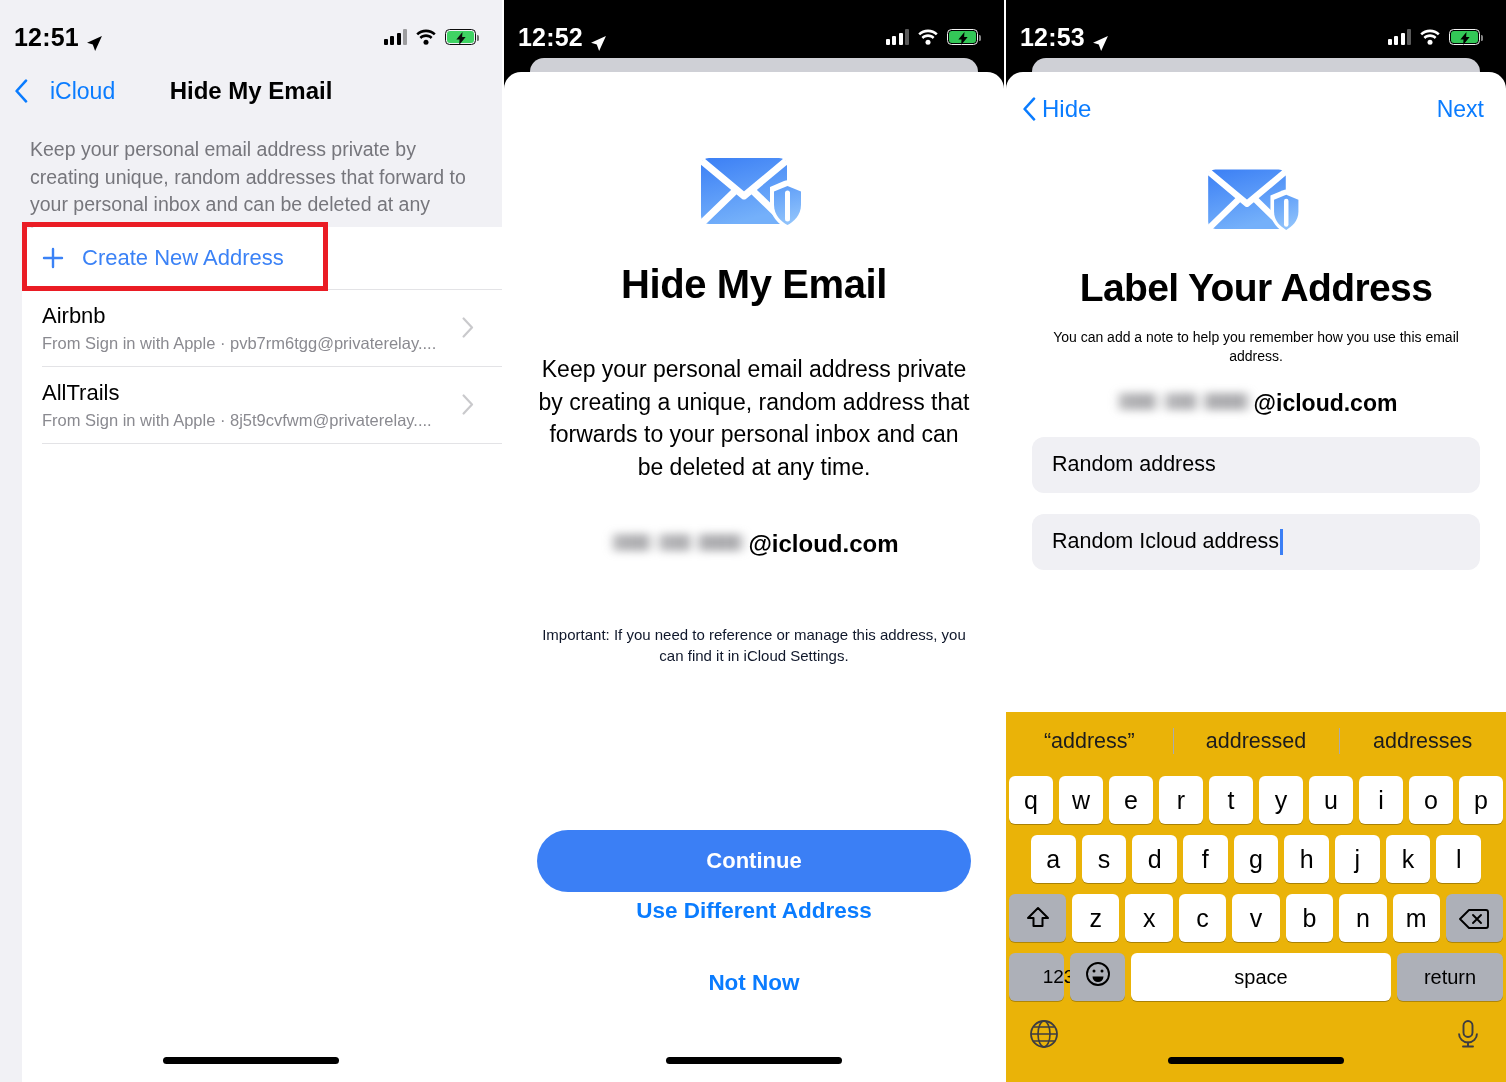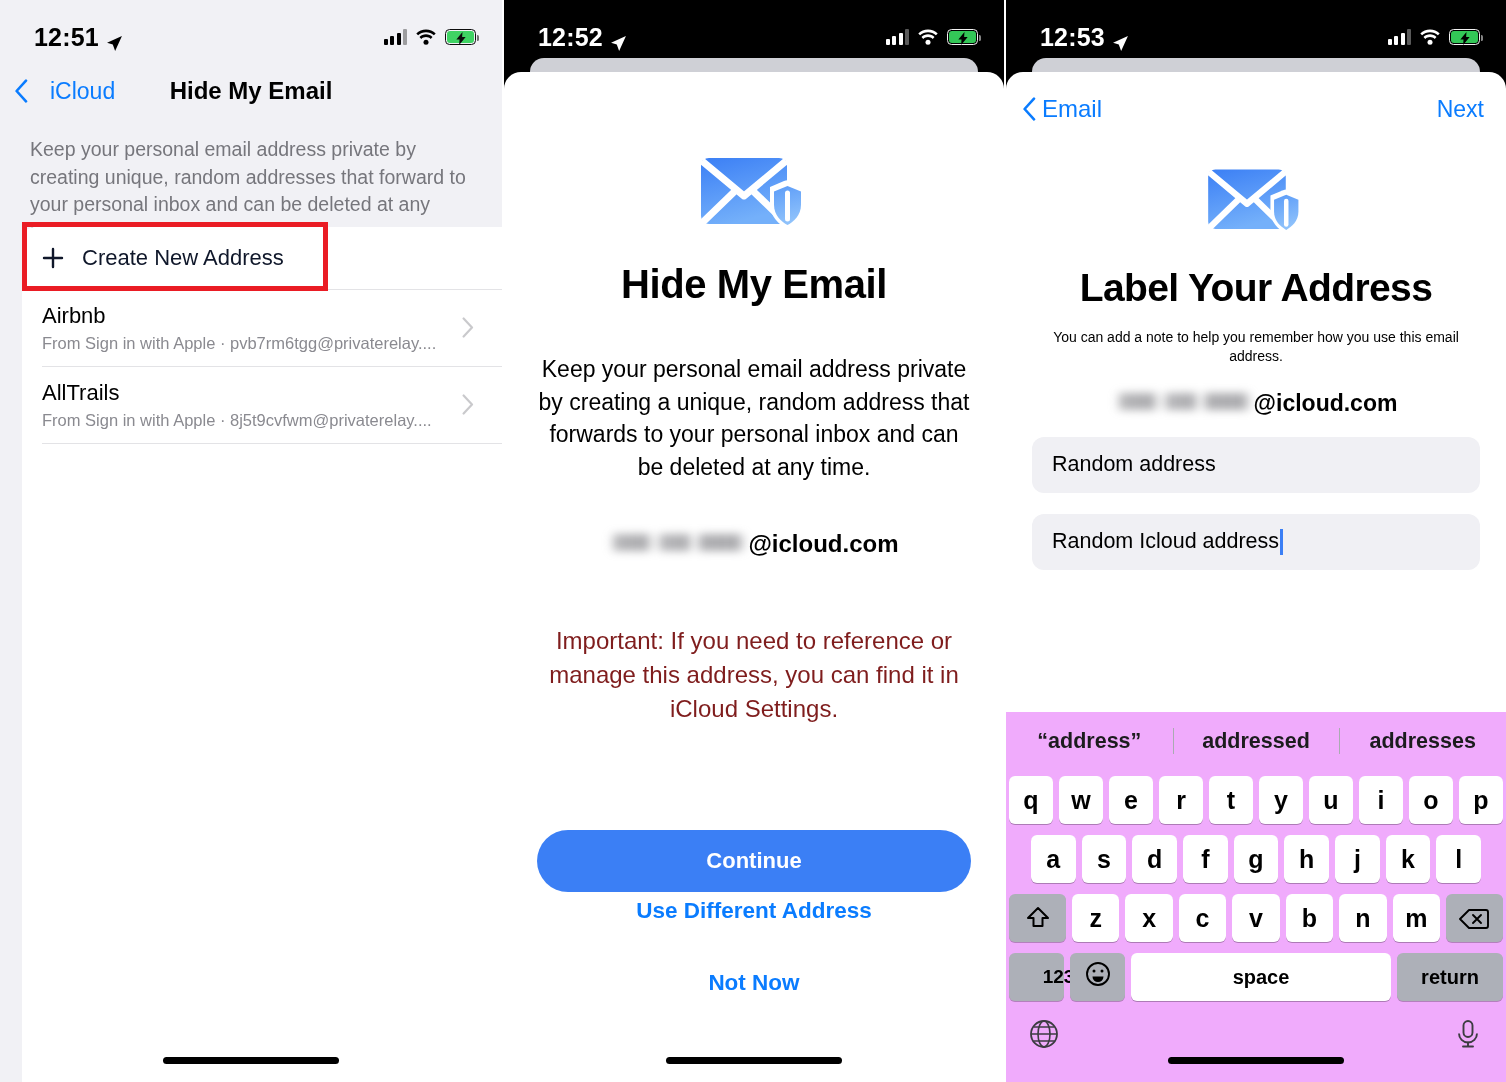--- a/index.html
+++ b/index.html
@@ -15,21 +15,21 @@
   .panel { position: relative; width: 502px; height: 1082px; overflow: hidden; }
   .panel.p1 { background: #f1f1f5; }
   .panel.p2, .panel.p3 { background: #000000; }
   .panel.p2 { border-left: 2px solid #ffffff; }
   .panel.p3 { border-left: 2px solid #ffffff; }
 
   
   .statusbar {
     position: absolute; top: 0; left: 0; right: 0; height: 62px;
     display: flex; align-items: center; justify-content: space-between;
-    padding: 12px 26px 0 34px;
+    padding: 12px 26px 0 14px;
     z-index: 40;
   }
   .sb-time {
     font-size: 25px; font-weight: bold; letter-spacing: .2px;
     display: flex; align-items: center; gap: 7px;
   }
   .p1 .sb-time, .p1 .sb-right { color: #000; }
   .p2 .sb-time, .p2 .sb-right, .p3 .sb-time, .p3 .sb-right { color: #fff; }
   .loc-arrow { display: inline-block; width: 17px; height: 17px; }
   .sb-right { display: flex; align-items: center; gap: 8px; }
@@ -72,21 +72,21 @@
   .blurb {
     position: absolute; top: 128px; left: 30px; right: 26px;
     font-size: 19.5px; line-height: 1.42; color: #76767c; margin-top: 8px;
   }
   .card {
     position: absolute; top: 227px; left: 22px; right: 0; bottom: 0;
     background: #fff; border-radius: 13px 0 0 0;
   }
   .row-create {
     height: 62px; display: flex; align-items: center; gap: 18px;
-    padding-left: 20px; color: #0f172a; font-size: 22px; cursor: pointer;
+    padding-left: 20px; color: #3b82f6; font-size: 22px; cursor: pointer;
   }
   .plus { width: 22px; height: 22px; flex: 0 0 auto; }
   .hr { height: 1px; background: #e3e3e6; margin-left: 20px; }
   .row-item {
     display: flex; align-items: center; padding: 11px 0 12px 20px;
     cursor: pointer; min-height: 76px;
   }
   .row-item .txt { flex: 1; min-width: 0; }
   .row-item .nm { font-size: 22px; color: #000; margin-bottom: 5px; }
   .row-item .sub {
@@ -132,21 +132,21 @@
   .blur-name {
     display: inline-block; height: 17px; width: 138px; margin-right: 1px;
     background: linear-gradient(90deg,
       rgba(120,120,125,.0) 0%, rgba(120,120,125,.55) 6%, rgba(120,120,125,.62) 26%,
       rgba(255,255,255,.0) 33%, rgba(120,120,125,.55) 40%, rgba(120,120,125,.6) 56%,
       rgba(255,255,255,.0) 62%, rgba(120,120,125,.6) 68%, rgba(120,120,125,.62) 92%,
       rgba(120,120,125,.0) 100%);
     filter: blur(4.2px); border-radius: 3px; transform: translateY(-1px);
   }
   .hm-note {
-    text-align: center; font-size: 24px; line-height: 1.42; color: #7f1d1d;
+    text-align: center; font-size: 15px; line-height: 1.42; color: #0f172a;
     margin-top: 66px;
   }
   .btn-primary {
     position: absolute; left: 33px; right: 33px; bottom: 190px; height: 62px;
     background: #3b7ff5; color: #fff; border: none; border-radius: 31px;
     font-size: 22px; font-weight: bold; font-family: inherit; cursor: pointer;
   }
   .btn-link {
     position: absolute; left: 0; right: 0; text-align: center;
     color: #0a7cff; font-size: 22.5px; font-weight: bold; cursor: pointer;
@@ -189,21 +189,21 @@
   }
   .field.second { margin-top: 21px; }
   .caret {
     display: inline-block; width: 2.5px; height: 26px; background: #3b7ff5;
     margin-left: 1px; vertical-align: middle;
   }
 
   
   .kb {
     position: absolute; left: 0; right: 0; bottom: 0; top: 640px;
-    background: #f0abfc; z-index: 25; font-weight: bold;
+    background: #eab308; z-index: 25;
   }
   .kb-sugg {
     height: 58px; display: flex; align-items: center;
     font-size: 21.5px; color: #1c1c1e;
   }
   .kb-sugg .s {
     flex: 1; text-align: center; position: relative; cursor: pointer;
   }
   .kb-sugg .s + .s::before {
     content: ''; position: absolute; left: 0; top: 50%;
@@ -446,21 +446,21 @@
 
     <div class="sheet">
 
       <div class="nav3">
         <div class="back">
           <span class="chev-l">
             <svg viewBox="0 0 14 24" width="14" height="24">
                 <path d="M12 1.6 2.6 12 12 22.4" fill="none" stroke="currentColor" stroke-width="2.6" stroke-linecap="round" stroke-linejoin="round"></path>
               </svg>
           </span>
-          <span>Email</span>
+          <span>Hide</span>
         </div>
         <div class="next">Next</div>
       </div>
 
       <div class="p3body">
         <span class="lb-icon">
           <svg viewBox="0 0 106 82" width="96" height="74">
             <defs>
               <linearGradient id="g3a" x1="0" y1="0" x2="0.35" y2="1">
                 <stop offset="0" stop-color="#3b7ff5"></stop>

